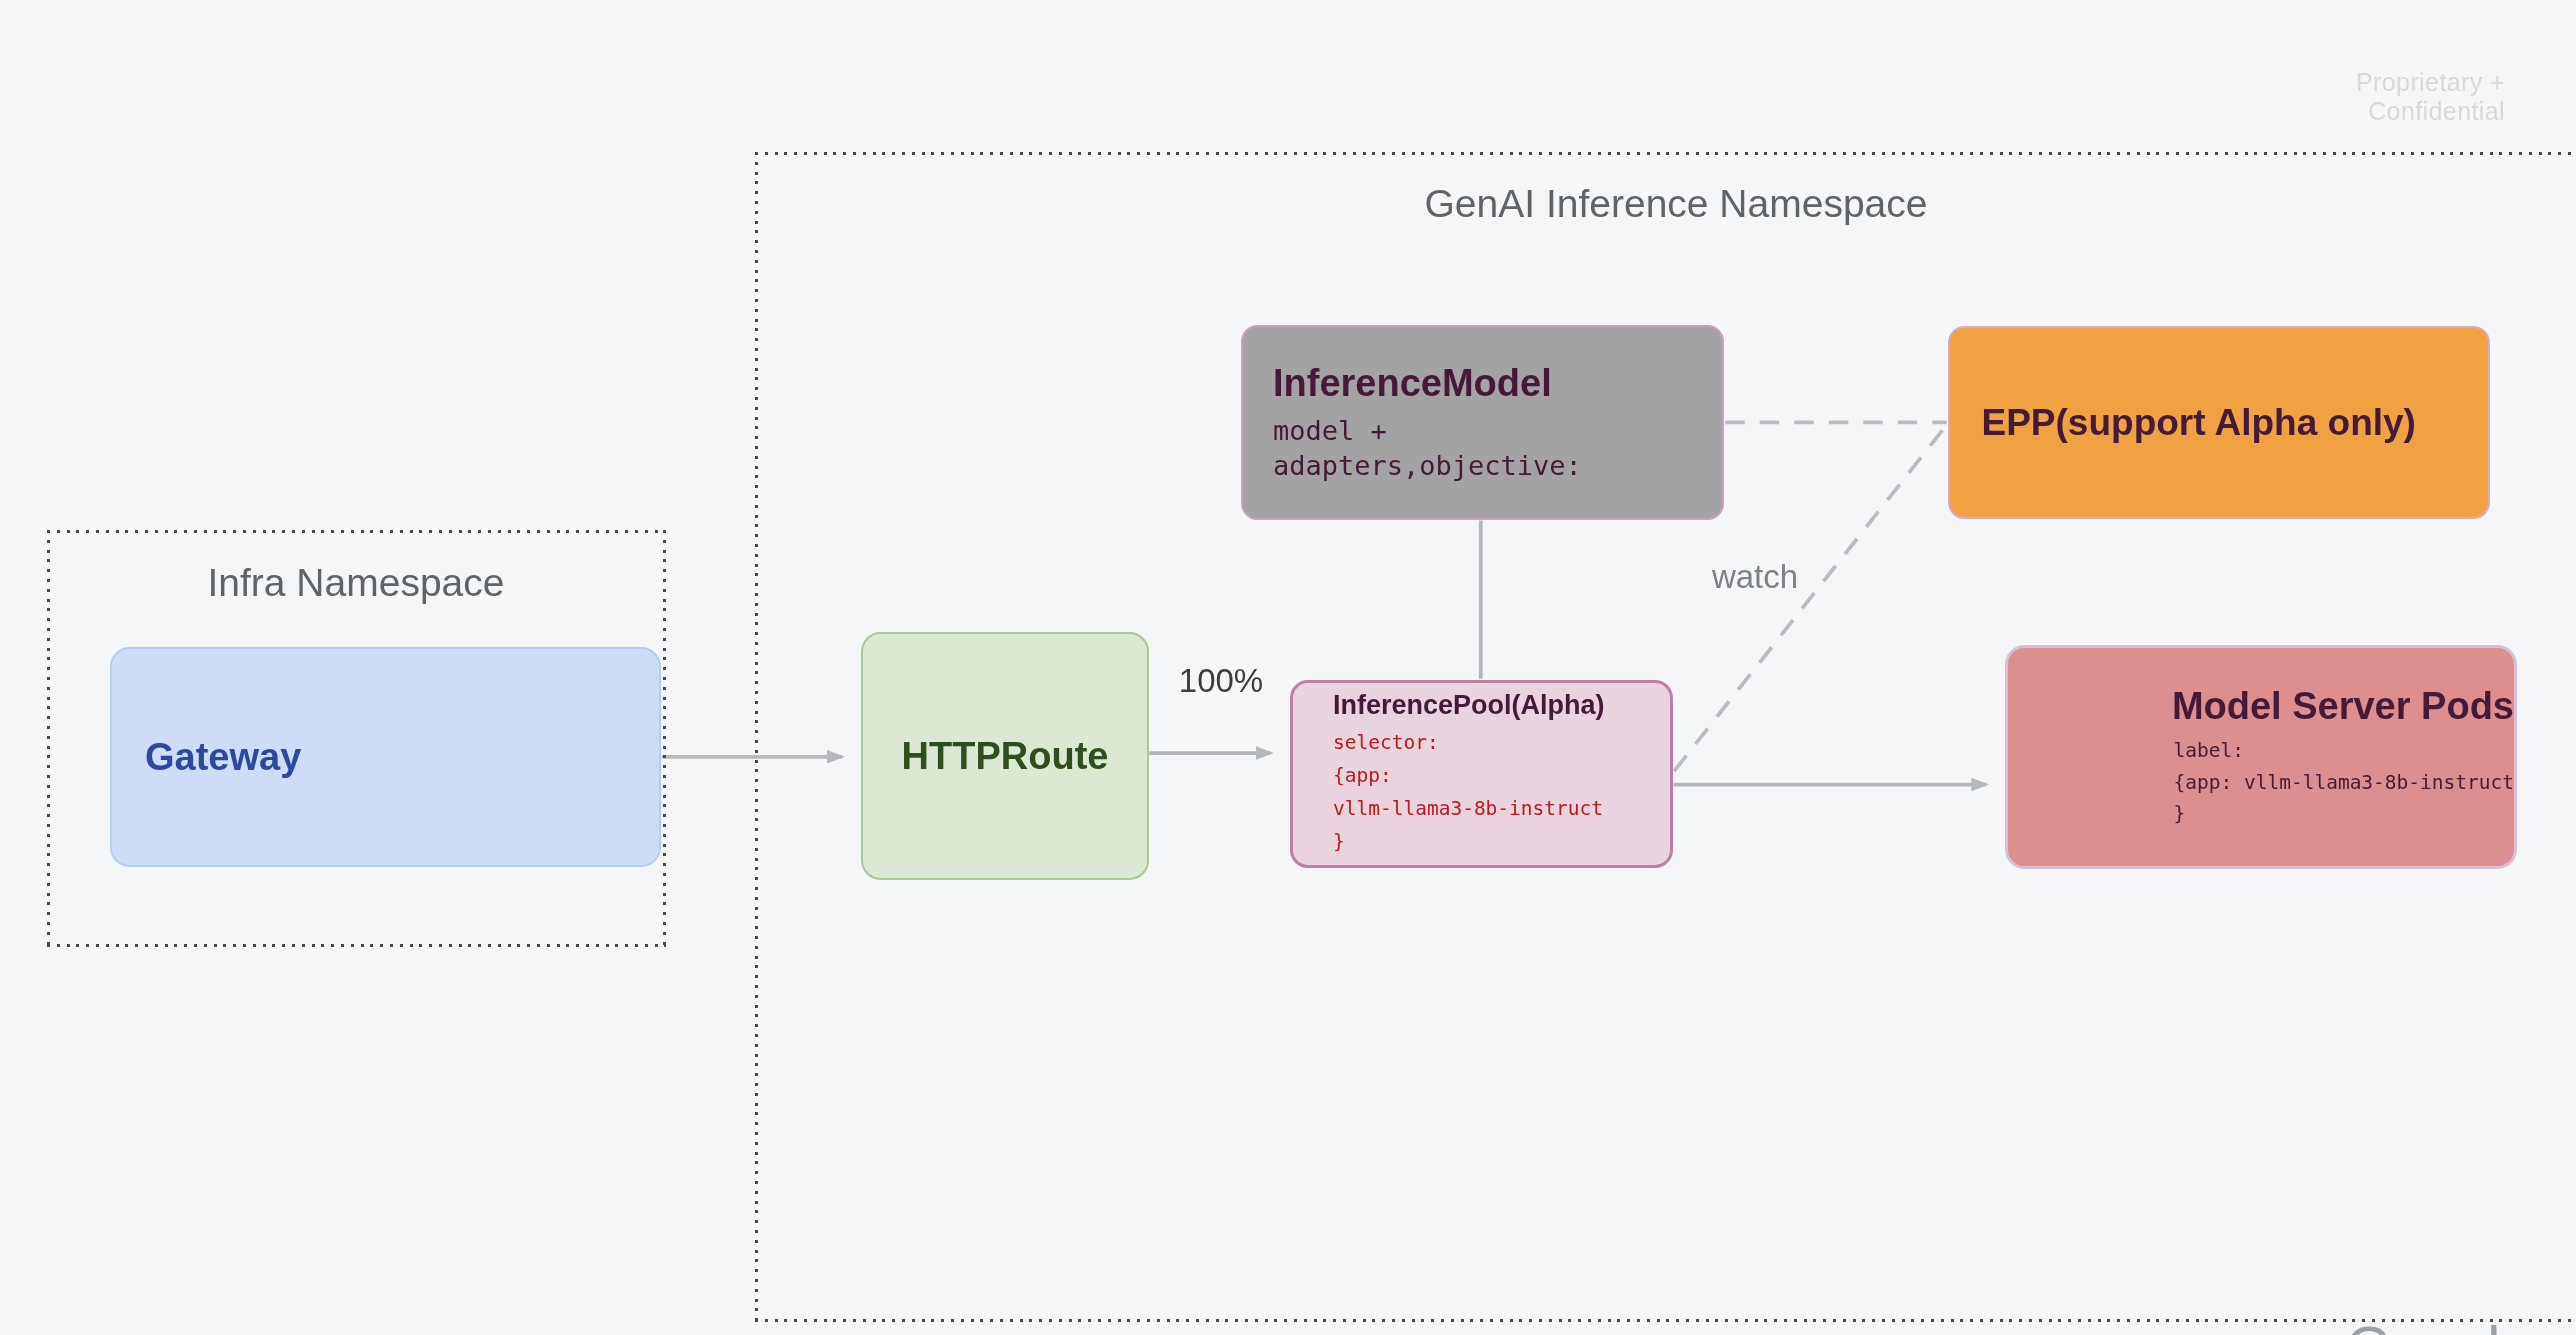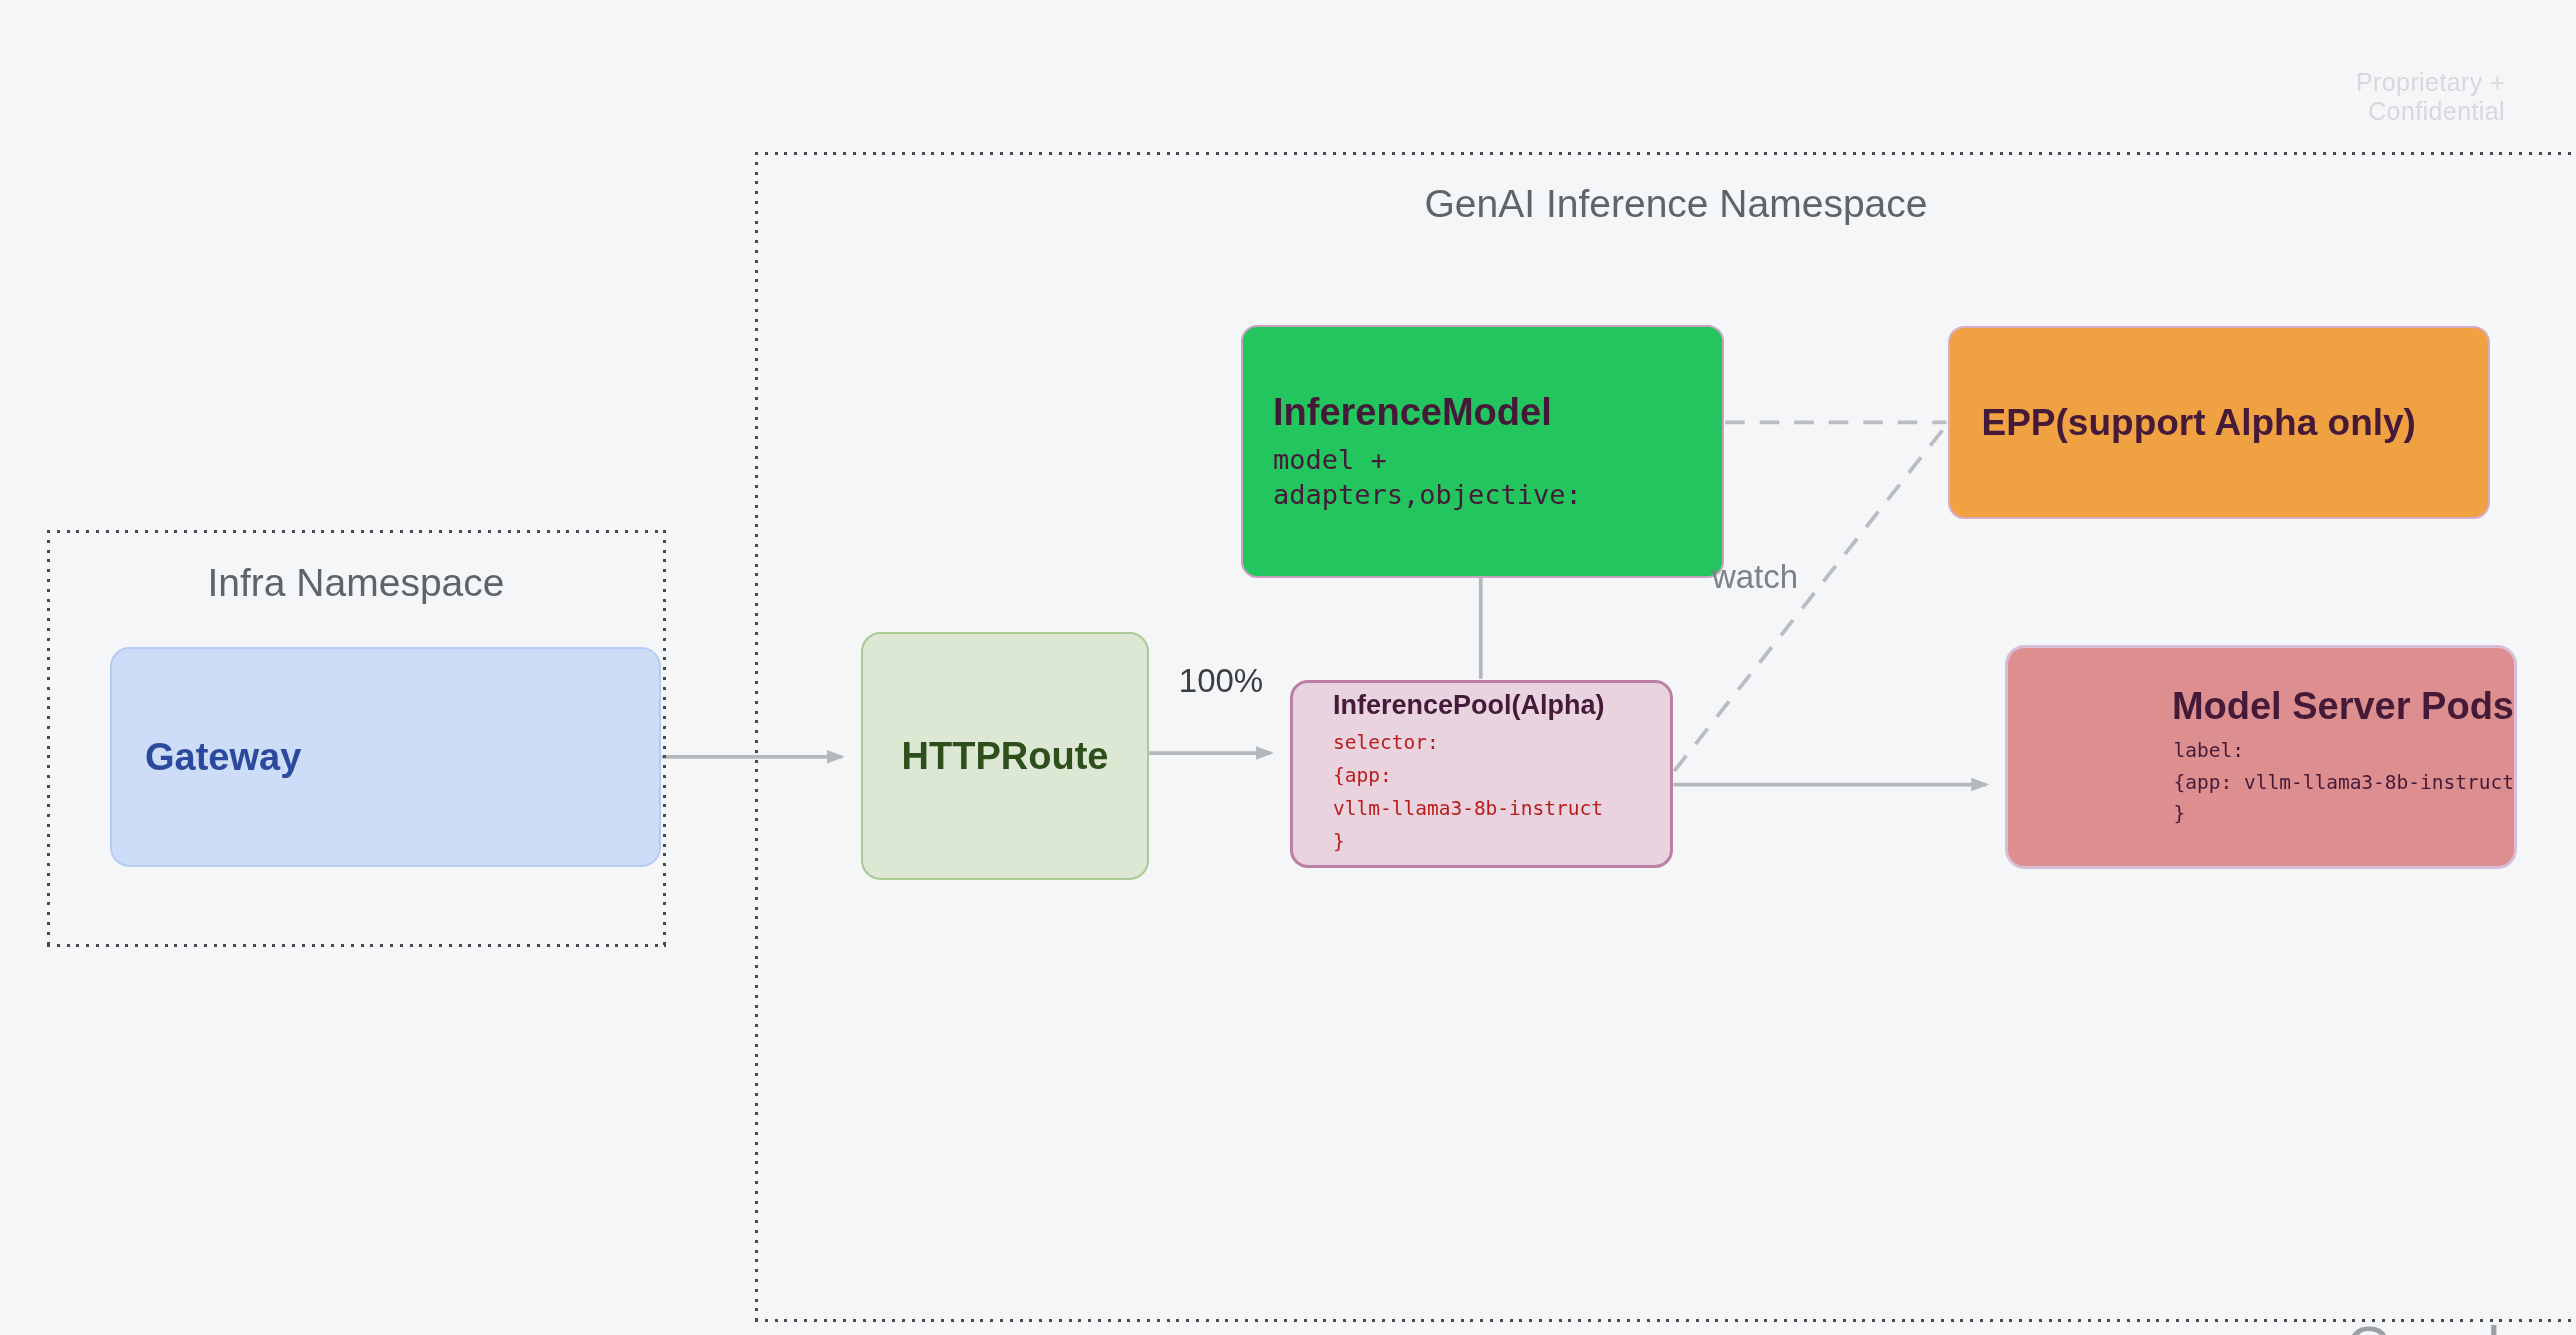--- a/index.html
+++ b/index.html
@@ -78,22 +78,22 @@
   #node-httproute {
     left: 861px; top: 632px; width: 288px; height: 248px;
     background: #dce8d4;
     border: 2.3px solid #a9c995;
     border-radius: 19.5px;
     align-items: center;
   }
   #node-httproute .title { font-size: 38px; color: #2e4e1b; }
 
   #node-inferencemodel {
-    left: 1241px; top: 325px; width: 483px; height: 253px;
-    background: #22c55e;
+    left: 1241px; top: 325px; width: 483px; height: 195px;
+    background: #a3a3a3;
     border: 2.3px solid #c9a0bd;
     border-radius: 16.5px;
     padding-left: 30px;
     justify-content: center;
   }
   #node-inferencemodel .title { font-size: 38px; color: #451a38; margin-bottom: 7.5px; }
   #node-inferencemodel .body  { font-size: 27px; line-height: 35px; color: #451a38; }
 
   #node-epp {
     left: 1948px; top: 326px; width: 542px; height: 193px;

